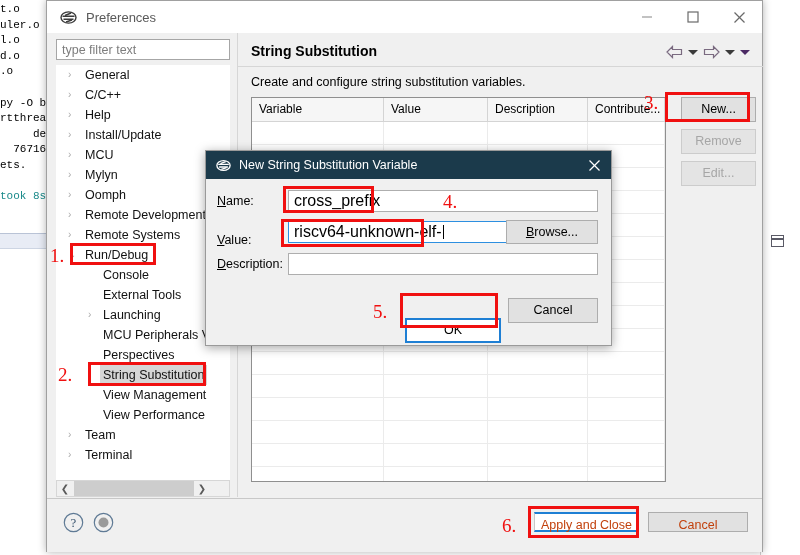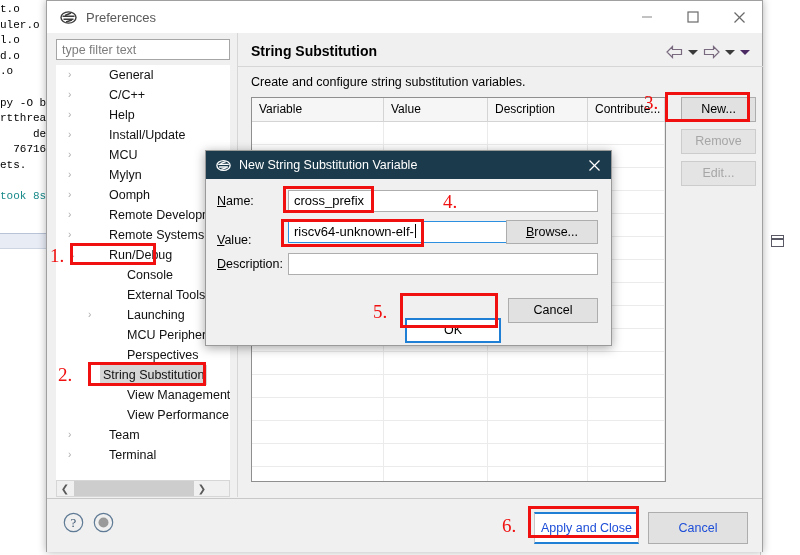--- a/index.html
+++ b/index.html
@@ -165,21 +165,21 @@
     white-space: nowrap;
   }
   .tree-item .arrow {
     position: absolute;
     left: 12px; top: 0;
     width: 10px;
     color: #aaaaaa;
     font-size: 10px;
     line-height: 20px;
   }
-  .tree-item .lbl { position: absolute; margin-left: 24px; }
+  .tree-item .lbl { position: absolute; }
   .tree-item.lvl1 .lbl { left: 29px; }
   .tree-item.lvl2 .lbl { left: 47px; }
   .tree-item.lvl2 .arrow { left: 32px; }
   .tree-item.sel .lbl {
     background: #d6d6d6;
     padding: 0 3px;
     margin-left: -3px;
   }
 
   
@@ -327,27 +327,27 @@
     position: absolute;
     top: 13px;
     width: 21px; height: 21px;
     border-radius: 50%;
   }
   .btn-help { left: 16px; }
   .btn-dot  { left: 46px; }
   .mainbtn {
     position: absolute;
     top: 13px;
-    height: 32px;
+    height: 20px;
     background: #e1e1e1;
     border: 1px solid #adadad;
     box-sizing: border-box;
     font-family: "Liberation Sans", sans-serif;
     font-size: 12.5px;
-    color: #1d4ed8;
+    color: #c2410c;
     text-align: center;
     line-height: 24px;
     padding: 0;
   }
   .btn-apply {
     left: 487px;
     width: 105px;
     border-top: 2px solid #1e7fd4;
     border-bottom: 2px solid #1e7fd4;
     border-left: 1px solid #c8c8c8;
@@ -400,21 +400,21 @@
     font-size: 12.5px;
     color: #000000;
   }
   .dlg-label u { text-decoration: underline; }
   .dlg-input {
     position: absolute;
     background: #ffffff;
     border: 1px solid #aeaeae;
     box-sizing: border-box;
     font-family: "Liberation Sans", sans-serif;
-    font-size: 13px;
+    font-size: 16px;
     color: #000000;
     padding: 0 5px;
     line-height: 20px;
     height: 22px;
   }
   .dlg-input.focused { border: 1px solid #2d8fe0; }
   .caret {
     display: inline-block;
     width: 1px;
     height: 14px;

